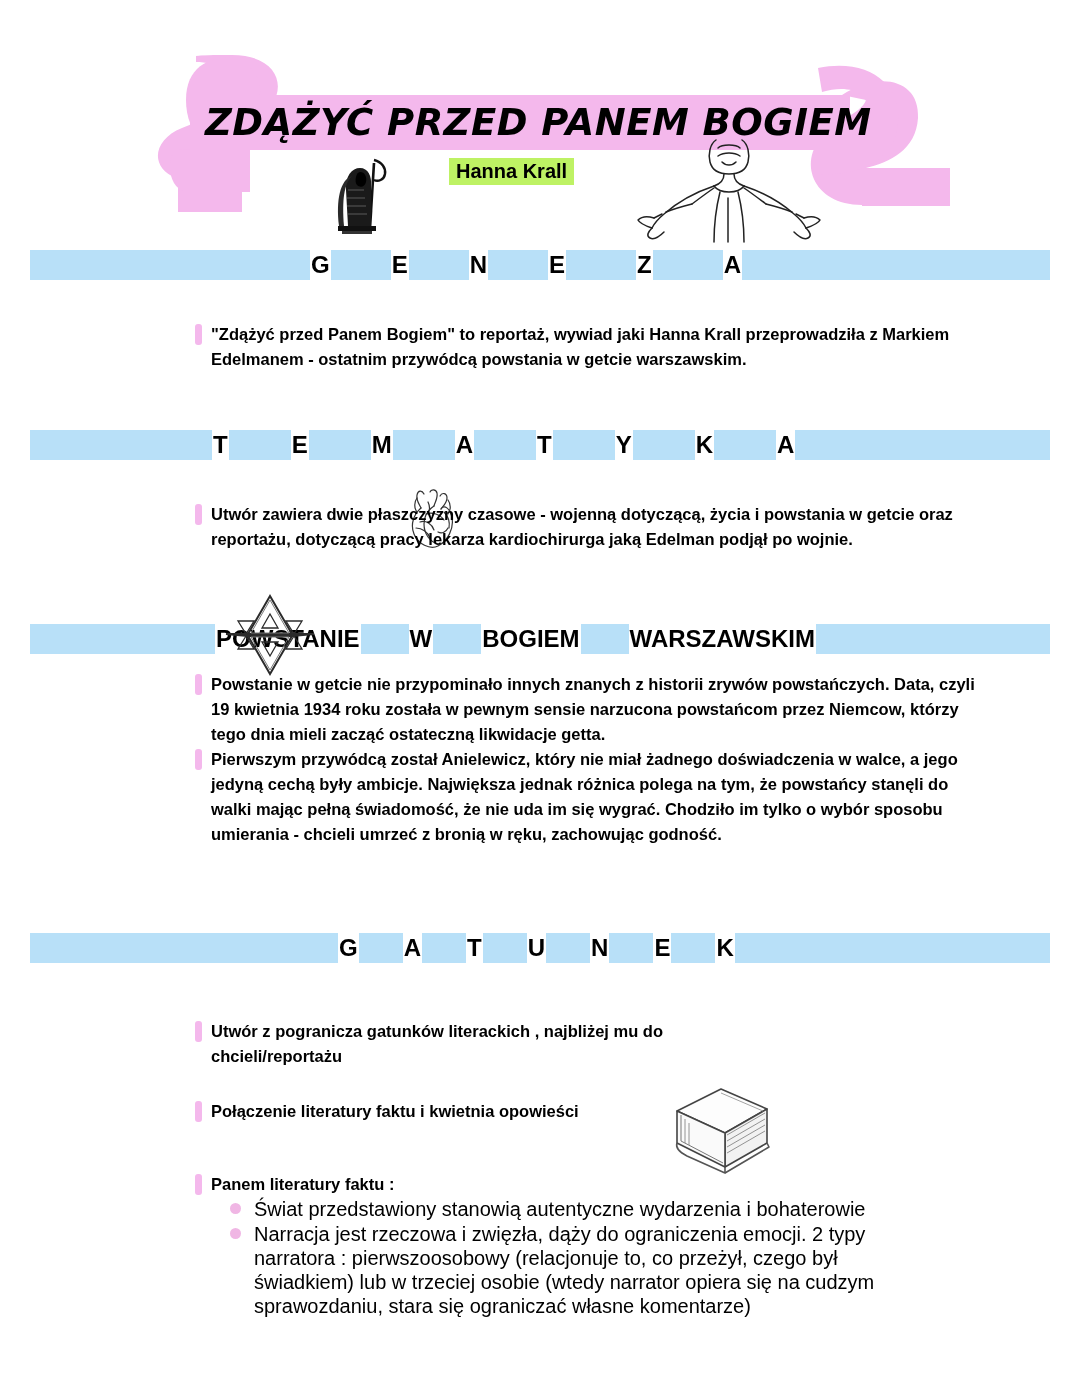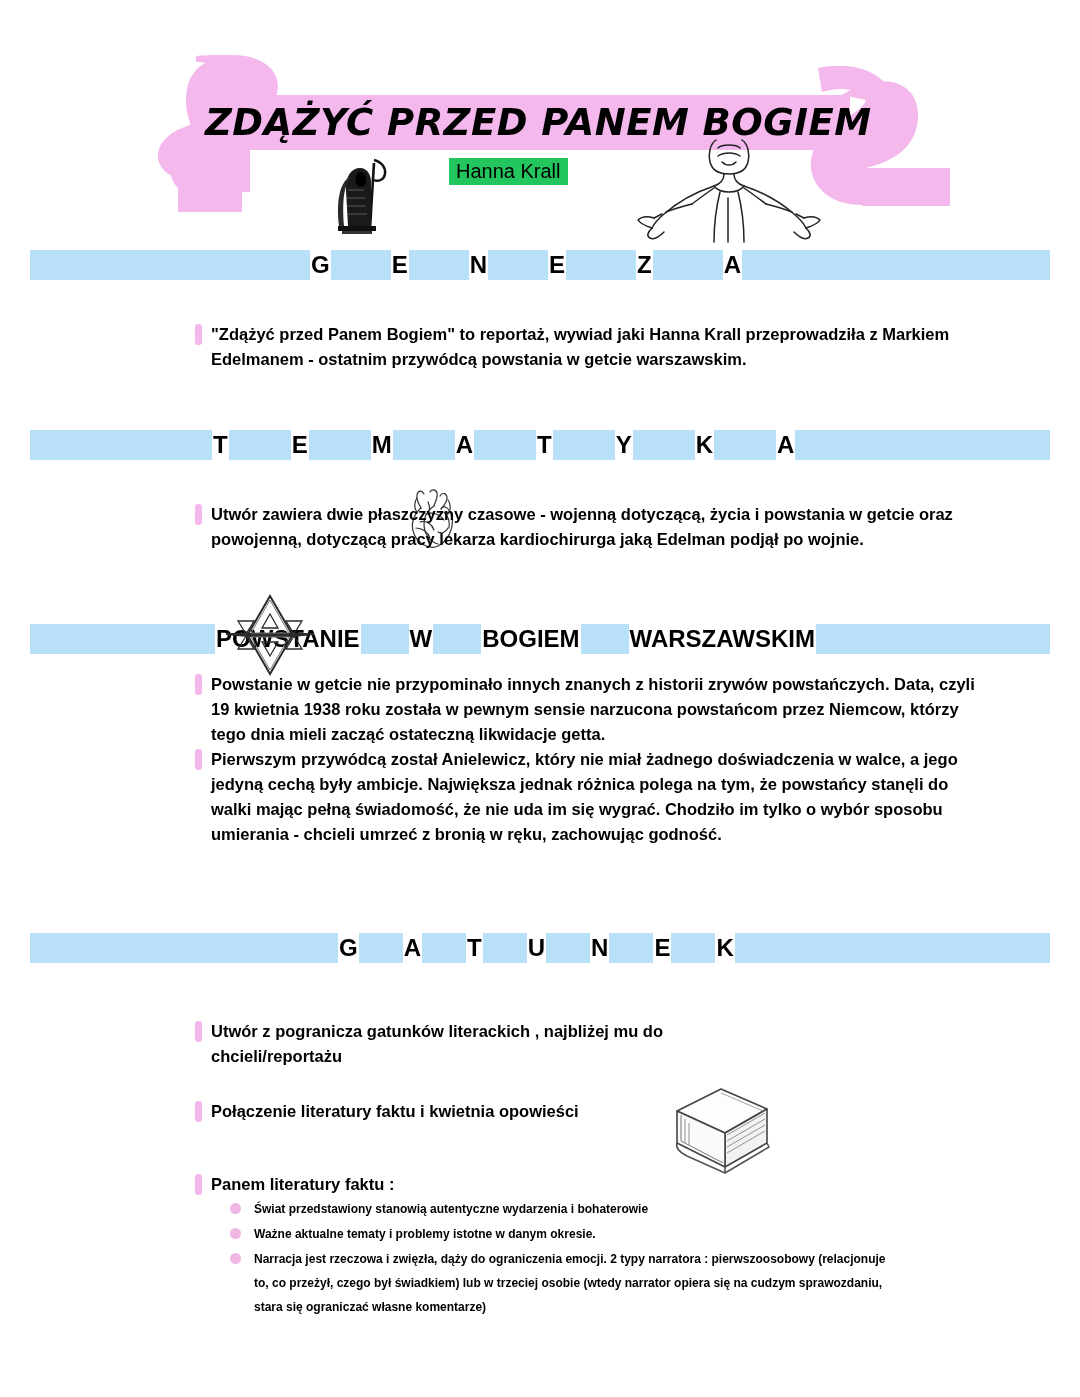--- a/index.html
+++ b/index.html
@@ -49,23 +49,23 @@
     letter-spacing: 0.5px;
     line-height: 46px;
     white-space: nowrap;
     color: #000;
     font-family: "DejaVu Sans", sans-serif;
   }
   .author-tag {
     position: absolute;
     left: 449px;
     top: 158px;
-    background: #22c55e;
+    background: #bef264;
     font-size: 20px;
-    font-weight: normal;
+    font-weight: bold;
     padding: 2px 7px 3px 7px;
     line-height: 22px;
     font-family: "Liberation Sans", sans-serif;
   }
 
   
   .ill {
     position: absolute;
   }
 
@@ -132,22 +132,22 @@
   .bullets {
     margin: 0;
     padding: 0;
     list-style: none;
     margin-left: 222px;
     margin-right: 180px;
   }
   .bullets li {
     position: relative;
     padding-left: 32px;
-    font-size: 12px;
-    font-weight: bold;
+    font-size: 20px;
+    font-weight: normal;
     line-height: 24px;
     margin-bottom: 1px;
   }
   .bullets li::before {
     content: "";
     position: absolute;
     left: 8px;
     top: 6px;
     width: 11px;
     height: 11px;
@@ -266,21 +266,21 @@
       <path d="M22 26 C28 24 36 26 40 32"></path>
       <path d="M16 34 C22 32 28 36 30 42"></path>
       <path d="M12 40 C18 40 24 44 26 50"></path>
       <path d="M40 24 C44 28 46 34 45 40"></path>
       <path d="M34 44 C38 46 42 44 44 40"></path>
       <path d="M24 14 C26 18 26 22 24 26"></path>
     </g>
   </svg>
 </div>
 
-<div class="para">Utwór zawiera dwie płaszczyzny czasowe - wojenną dotyczącą, życia i powstania w getcie oraz powojenną, dotyczącą pracy lekarza kardiochirurga jaką Edelman podjął po wojnie.</div>
+<div class="para">Utwór zawiera dwie płaszczyzny czasowe - wojenną dotyczącą, życia i powstania w getcie oraz reportażu, dotyczącą pracy lekarza kardiochirurga jaką Edelman podjął po wojnie.</div>
 
 <div class="spacer-lg"></div>
 <div style="height:14px"></div>
 
 <div class="heading-row">
   <div class="heading-bar"></div>
   <div class="heading-letters" style="left:185px;">
     <span class="ltr">POWSTANIE</span><span class="gap" style="width:48px"></span><span class="ltr">W</span><span class="gap" style="width:48px"></span><span class="ltr">BOGIEM</span><span class="gap" style="width:48px"></span><span class="ltr">WARSZAWSKIM</span>
   </div>
 
@@ -298,21 +298,21 @@
       <path d="M74 42 L66 29 L82 29 Z" stroke-width="1.3"></path>
       <path d="M28 42 L6 42 L28 44"></path>
       <path d="M72 42 L94 42 L72 44"></path>
       <path d="M6 42 L28 43" stroke-width="1"></path>
     </g>
   </svg>
 </div>
 
 <div class="spacer-sm"></div>
 
-<div class="para">Powstanie w getcie nie przypominało innych znanych z historii zrywów powstańczych. Data, czyli 19 kwietnia 1938 roku została w pewnym sensie narzucona powstańcom przez Niemcow, którzy tego dnia mieli zacząć ostateczną likwidacje getta.</div>
+<div class="para">Powstanie w getcie nie przypominało innych znanych z historii zrywów powstańczych. Data, czyli 19 kwietnia 1934 roku została w pewnym sensie narzucona powstańcom przez Niemcow, którzy tego dnia mieli zacząć ostateczną likwidacje getta.</div>
 <div class="para">Pierwszym przywódcą został Anielewicz, który nie miał żadnego doświadczenia w walce, a jego jedyną cechą były ambicje. Największa jednak różnica polega na tym, że powstańcy stanęli do walki mając pełną świadomość, że nie uda im się wygrać. Chodziło im tylko o wybór sposobu umierania - chcieli umrzeć z bronią w ręku, zachowując godność.</div>
 
 <div class="spacer-lg"></div>
 <div style="height:28px"></div>
 
 <div class="heading-row">
   <div class="heading-bar"></div>
   <div class="heading-letters" style="left:308px;">
     <span class="ltr">G</span><span class="gap" style="width:44px"></span><span class="ltr">A</span><span class="gap" style="width:44px"></span><span class="ltr">T</span><span class="gap" style="width:44px"></span><span class="ltr">U</span><span class="gap" style="width:44px"></span><span class="ltr">N</span><span class="gap" style="width:44px"></span><span class="ltr">E</span><span class="gap" style="width:44px"></span><span class="ltr">K</span>
   </div>
@@ -349,15 +349,14 @@
 
 <div class="para">Połączenie literatury faktu i kwietnia opowieści</div>
 
 <div class="spacer-md"></div>
 <div style="height:6px"></div>
 
 <div class="para">Panem literatury faktu :</div>
 
 <ul class="bullets">
   <li>Świat przedstawiony stanowią autentyczne wydarzenia i bohaterowie</li>
-  <li>Ważne aktualne tematy i problemy istotne w danym okresie.</li>
   <li>Narracja jest rzeczowa i zwięzła, dąży do ograniczenia emocji. 2 typy narratora :  pierwszoosobowy  (relacjonuje to, co przeżył, czego był świadkiem) lub w trzeciej osobie (wtedy narrator opiera się na cudzym sprawozdaniu, stara się ograniczać własne komentarze)</li>
 </ul>
 
 </body></html>

